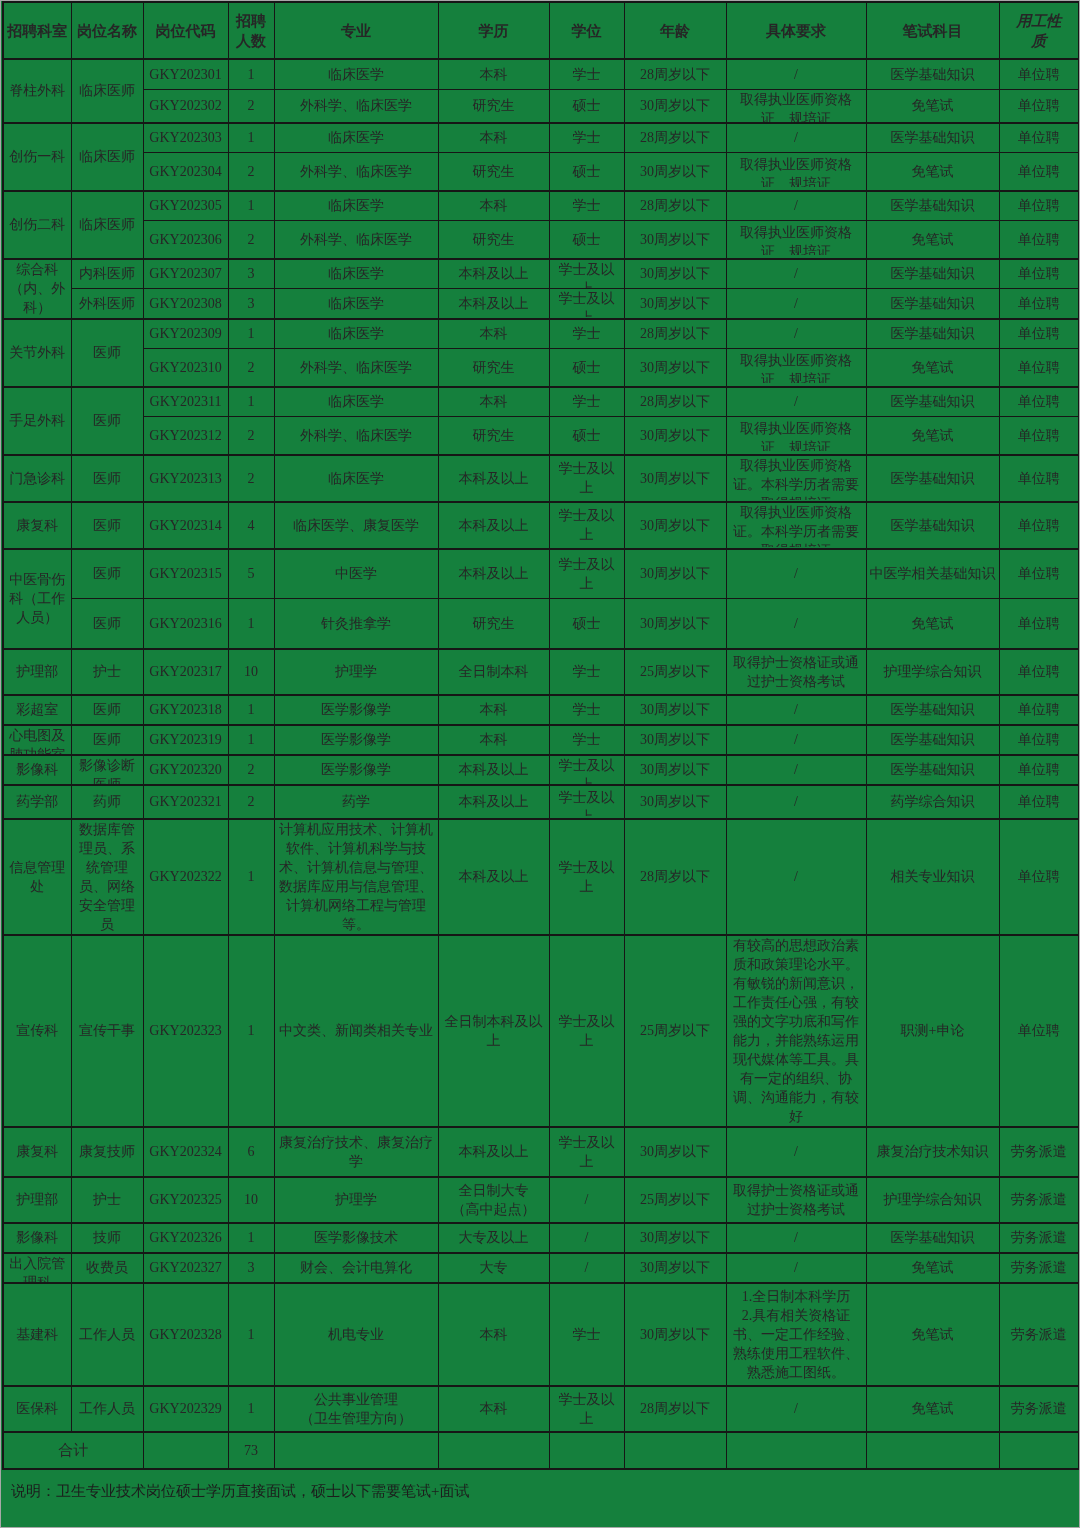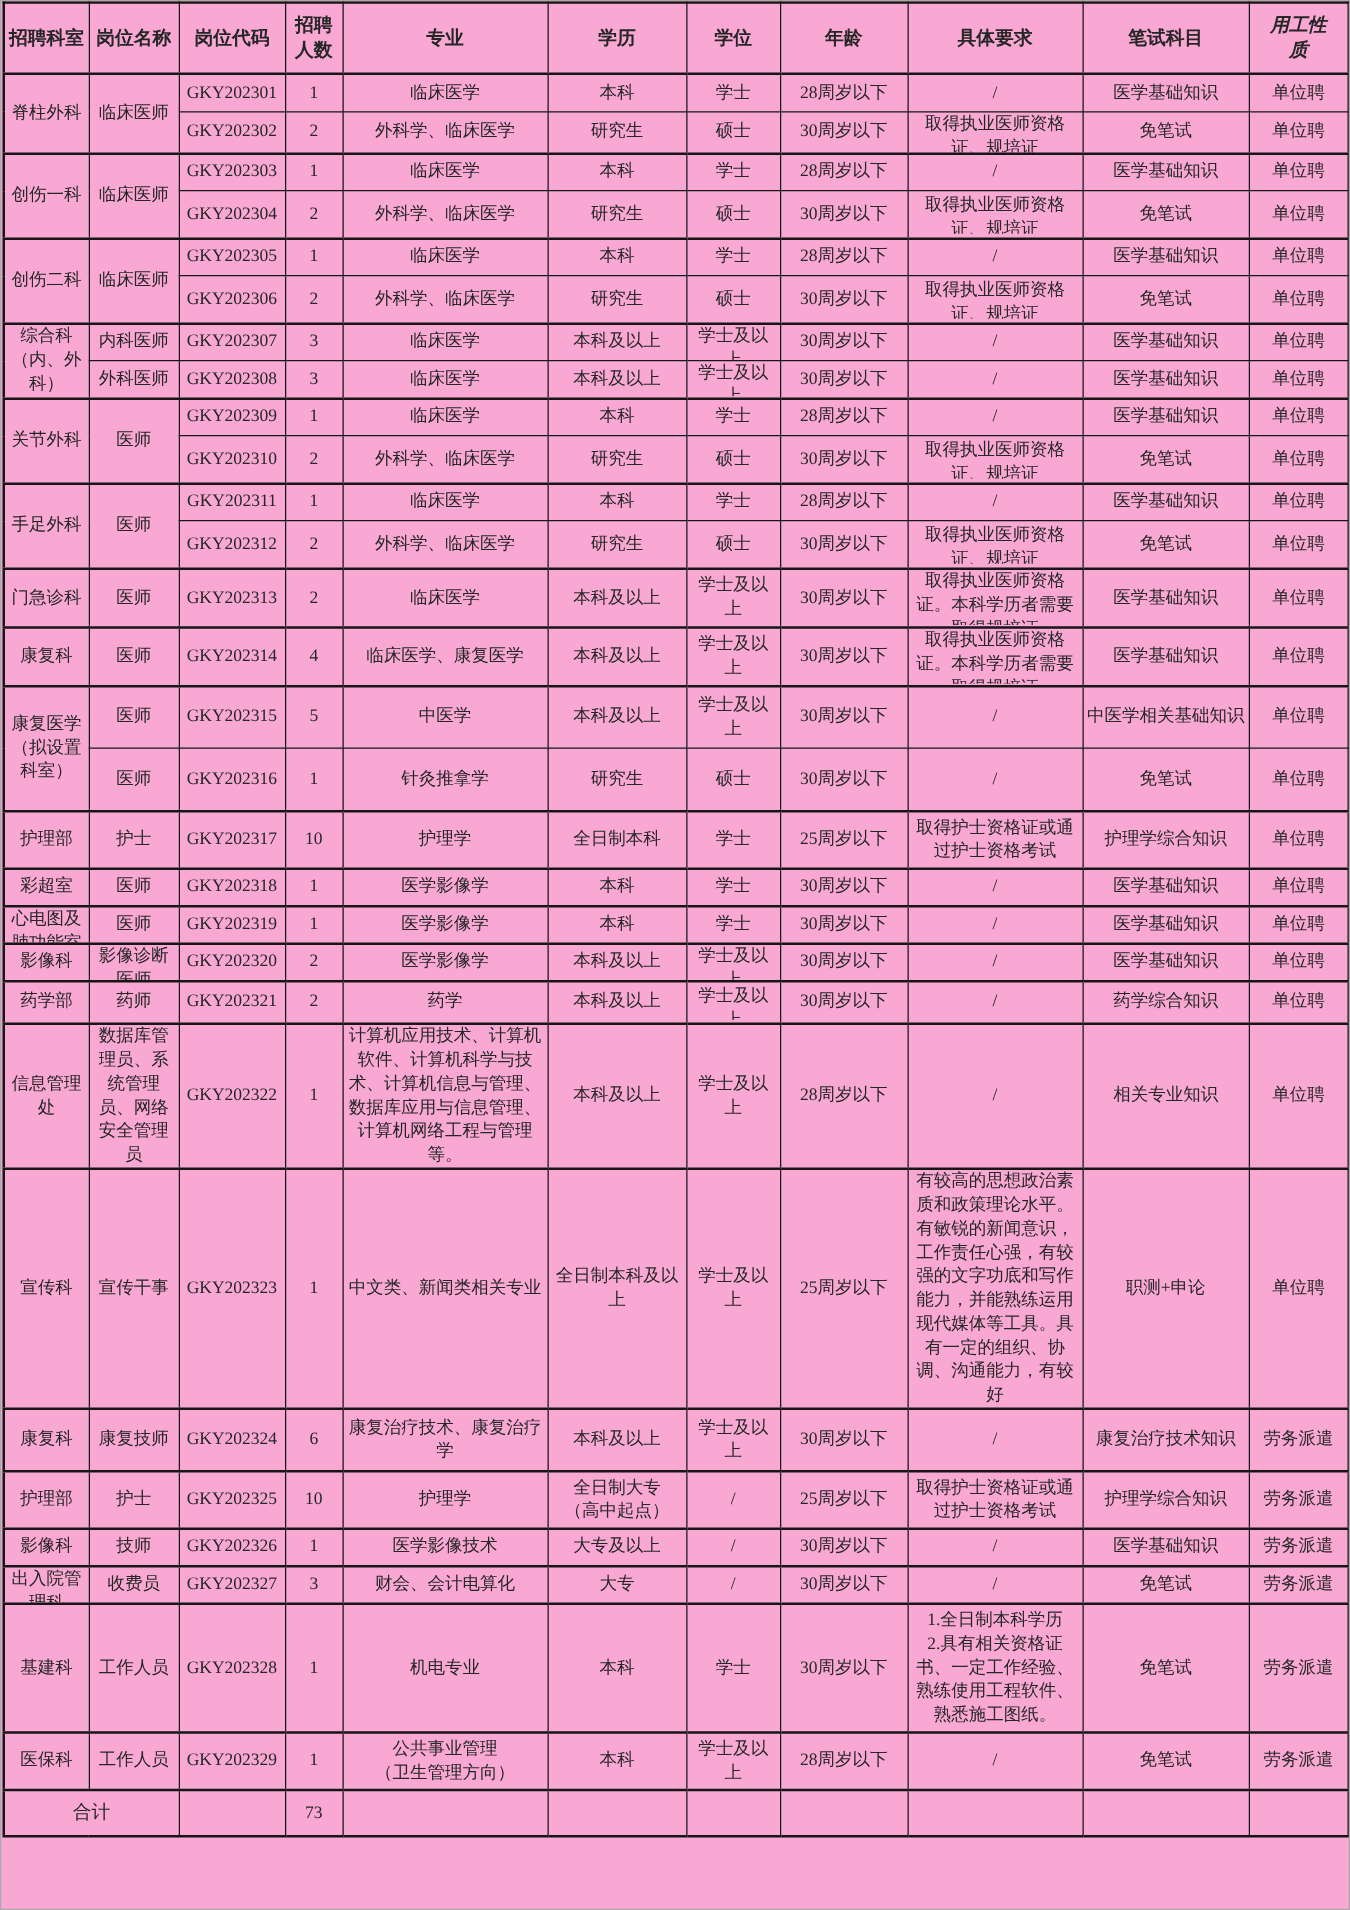--- a/index.html
+++ b/index.html
@@ -1,17 +1,17 @@
 <!DOCTYPE html>
 <html><head>
 <meta charset="utf-8">
 <style>
   html,body{margin:0;padding:0;background:#fff;}
   body{font-family:"Liberation Serif","DejaVu Serif",serif;color:#262626;}
-  .page{width:1078px;height:1526px;border:1px solid #a8a8a8;background:#f9a8d4;overflow:hidden;}
+  .page{width:1078px;height:1526px;border:1px solid #a8a8a8;background:#15803d;overflow:hidden;}
   table.roster{border-collapse:collapse;table-layout:fixed;width:1076px;margin:0 0 0 1px;border:2px solid #161616;}
   th,td{border:1px solid #161616;border-bottom-width:2px;text-align:center;vertical-align:middle;
         padding:0 3px;font-size:14px;line-height:19px;overflow:hidden;word-break:break-all;
         white-space:pre-line;}
   th{font-size:15px;font-weight:bold;line-height:20px;padding:0 2px;}
   tr.inner>td{border-bottom-width:1px;}
   tr.inner>td.m{border-bottom-width:2px;}
   .c{display:block;overflow:hidden;}
   .h28{height:28px;}
   .h32{height:32px;text-align:center;}
@@ -228,21 +228,21 @@
  <td>临床医学、康复医学</td>
  <td>本科及以上</td>
  <td>学士及以上</td>
  <td>30周岁以下</td>
  <td><span class="c h44">取得执业医师资格证。本科学历者需要取得规培证</span></td>
  <td>医学基础知识</td>
  <td>单位聘</td>
 </tr>
 
 <tr class="inner" style="height:50px">
- <td class="m" rowspan="2">康复医学（拟设置科室）</td>
+ <td class="m" rowspan="2">中医骨伤科（工作人员）</td>
  <td>医师</td>
  <td>GKY202315</td>
  <td>5</td>
  <td>中医学</td>
  <td>本科及以上</td>
  <td>学士及以上</td>
  <td>30周岁以下</td>
  <td>/</td>
  <td>中医学相关基础知识</td>
  <td>单位聘</td>
@@ -453,13 +453,14 @@
  <td></td>
  <td></td>
  <td></td>
  <td></td>
  <td></td>
  <td></td>
 </tr>
 </tbody>
 </table>
 
+<div class="note">说明：卫生专业技术岗位硕士学历直接面试，硕士以下需要笔试+面试</div>
 </div>
 
 </body></html>

